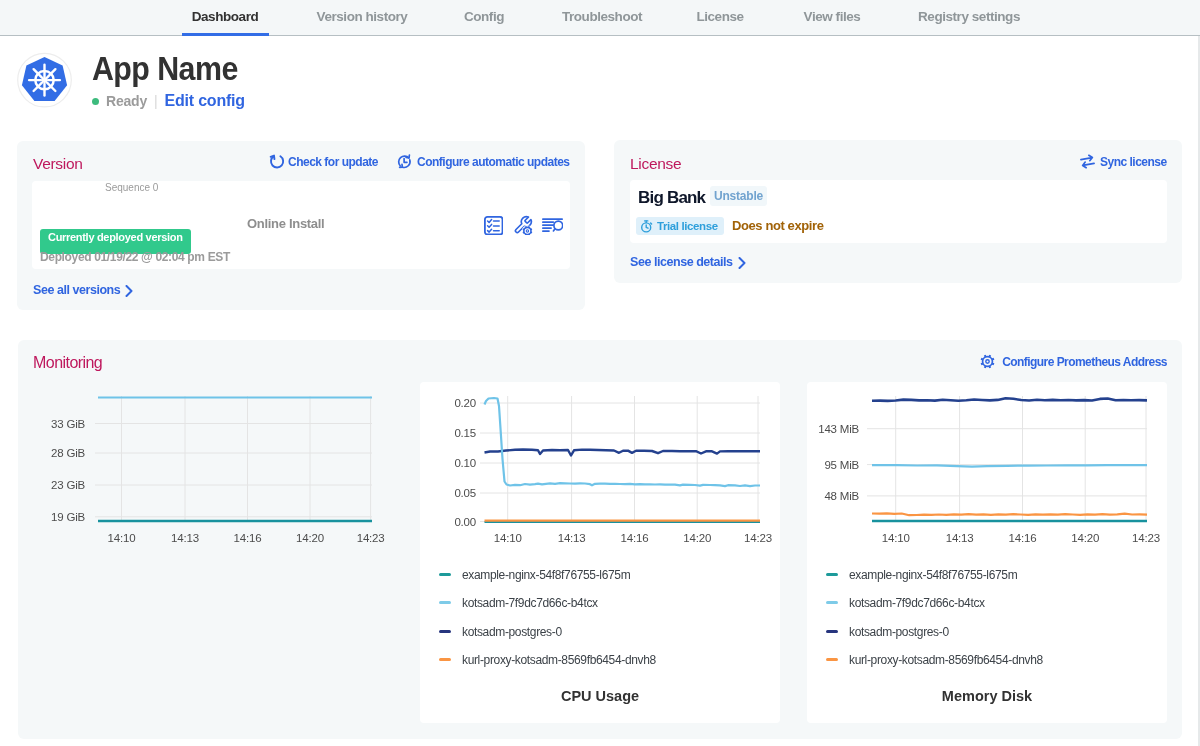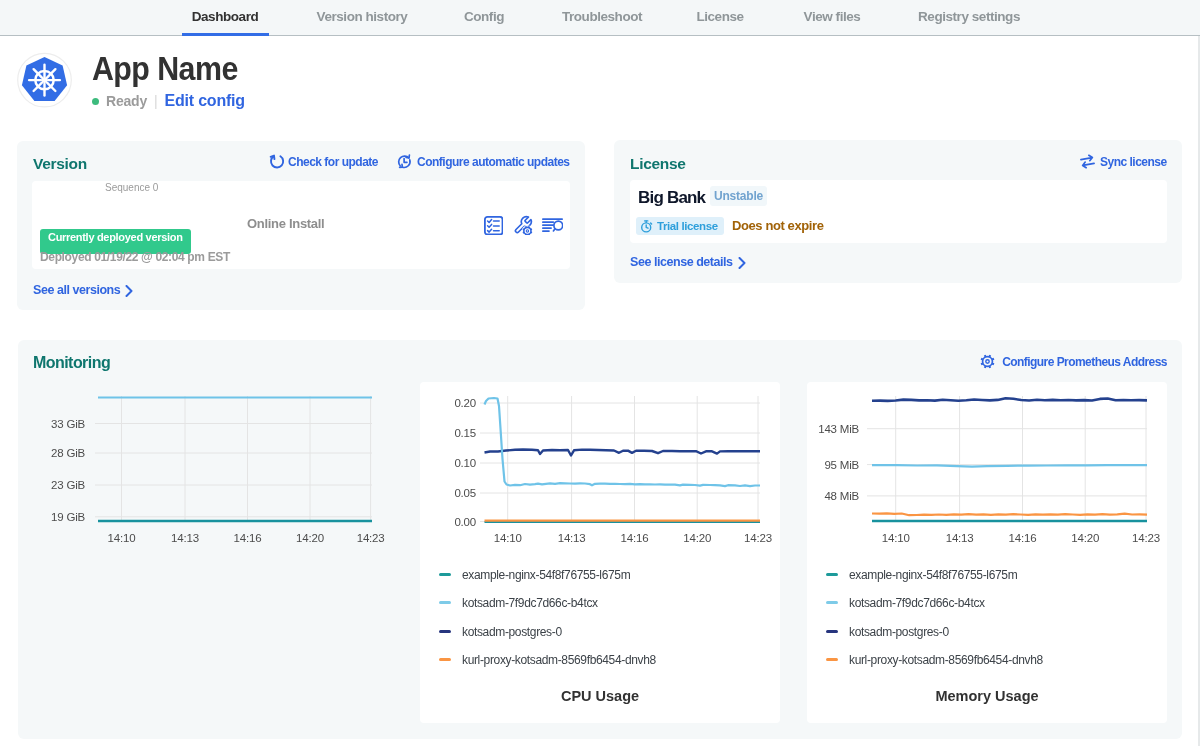--- a/index.html
+++ b/index.html
@@ -9,21 +9,21 @@
 .nav { position:absolute; left:0; top:0; width:1200px; height:36px; background:#f4f7f8; border-bottom:1px solid #b6bfc3; }
 .tab { position:absolute; top:9px; transform:translateX(-50%); font-size:13.5px; font-weight:bold; color:#8f9699; white-space:nowrap; letter-spacing:-0.45px;}
 .tab.active { color:#323232; }
 .underline { position:absolute; left:182px; top:33px; width:87px; height:3px; background:#326de6; }
 .appname { position:absolute; left:92px; top:50px; font-size:33px; font-weight:bold; color:#323232; letter-spacing:-0.6px; transform:scaleX(0.92); transform-origin:0 0; white-space:nowrap;}
 .statusrow { position:absolute; left:92px; top:92px; height:16px; font-size:14px; color:#9b9b9b; font-weight:bold; letter-spacing:-0.2px;}
 .dot { display:inline-block; width:7px; height:7px; border-radius:50%; background:#3dbb7d; vertical-align:1px; margin-right:7px; }
 .sep { color:#d8d8d8; font-weight:normal; margin:0 7px 0 7px; }
 .card { position:absolute; background:#f5f8f9; border-radius:6px; }
 .whitebox { position:absolute; background:#fff; border-radius:4px; }
-.h2 { position:absolute; font-size:15.5px; font-weight:bold; color:#0f766e; letter-spacing:-0.3px;}
+.h2 { position:absolute; font-size:15.5px; font-weight:normal; color:#be185d; letter-spacing:-0.3px;}
 .link { position:absolute; font-weight:bold; color:#3065e0; white-space:nowrap; }
 .vnum { position:absolute; left:40px; top:193px; font-size:24px; font-weight:bold; color:#15803d;margin-top:36px; }
 .seq { position:absolute; left:105px; top:182px; font-size:10px; color:#9b9b9b; }
 .badge-green { position:absolute; left:40px; top:229px; height:25px; line-height:17px; padding:0 8px; background:#31c98c; color:#fff; font-size:11px; font-weight:bold; border-radius:3px; letter-spacing:-0.3px;}
 .deployed { position:absolute; left:40px; top:250px; font-size:12px; font-weight:bold; color:#9b9b9b; letter-spacing:-0.35px;}
 .online { position:absolute; left:247px; top:216px; font-size:13px; font-weight:bold; color:#8e8e8e; letter-spacing:-0.3px;}
 .bigbank { position:absolute; left:638px; top:188px; font-size:17px; font-weight:bold; color:#0f172a; letter-spacing:-0.8px;}
 .unstable { position:absolute; left:710px; top:186px; height:20px; line-height:20px; padding:0 4px; background:#f1f7fa; color:#71a3cf; font-size:12px; font-weight:bold; border-radius:3px; letter-spacing:-0.2px;}
 .trial { position:absolute; left:636px; top:217px; height:18px; line-height:18px; padding:0 6px 0 21px; background:#dff0fa; color:#2e9fdb; font-size:11.5px; font-weight:bold; border-radius:3px; letter-spacing:-0.4px;}
 .noexpire { position:absolute; left:732px; top:218px; font-size:13px; font-weight:bold; color:#a16207; letter-spacing:-0.4px;}
@@ -193,21 +193,21 @@
     <div class="legend" style="top:214px;"><span class="ldash" style="background:#7ecbe8;"></span>kotsadm-7f9dc7d66c-b4tcx</div>
     <div class="legend" style="top:242.5px;"><span class="ldash" style="background:#27357e;"></span>kotsadm-postgres-0</div>
     <div class="legend" style="top:271px;"><span class="ldash" style="background:#fa9543;"></span>kurl-proxy-kotsadm-8569fb6454-dnvh8</div>
     <div class="ctitle">CPU Usage</div>
   </div>
   <div class="chartcard" style="left:807px;">
     <div class="legend" style="top:185.5px;"><span class="ldash" style="background:#1d9a9a;"></span>example-nginx-54f8f76755-l675m</div>
     <div class="legend" style="top:214px;"><span class="ldash" style="background:#7ecbe8;"></span>kotsadm-7f9dc7d66c-b4tcx</div>
     <div class="legend" style="top:242.5px;"><span class="ldash" style="background:#27357e;"></span>kotsadm-postgres-0</div>
     <div class="legend" style="top:271px;"><span class="ldash" style="background:#fa9543;"></span>kurl-proxy-kotsadm-8569fb6454-dnvh8</div>
-    <div class="ctitle">Memory Usage</div>
+    <div class="ctitle">Memory Disk</div>
   </div>
 
 <svg class="abs" style="left:32px; top:382px;" width="360" height="170" viewBox="0 0 360 170">
 <line x1="89.5" y1="14" x2="89.5" y2="139.5" stroke="#e4e4e4" stroke-width="1"></line>
 <line x1="153" y1="14" x2="153" y2="139.5" stroke="#e4e4e4" stroke-width="1"></line>
 <line x1="215.5" y1="14" x2="215.5" y2="139.5" stroke="#e4e4e4" stroke-width="1"></line>
 <line x1="278" y1="14" x2="278" y2="139.5" stroke="#e4e4e4" stroke-width="1"></line>
 <line x1="338.6" y1="14" x2="338.6" y2="139.5" stroke="#e4e4e4" stroke-width="1"></line>
 <line x1="63" y1="41.5" x2="340" y2="41.5" stroke="#e4e4e4" stroke-width="1"></line>
 <line x1="63" y1="71" x2="340" y2="71" stroke="#e4e4e4" stroke-width="1"></line>

